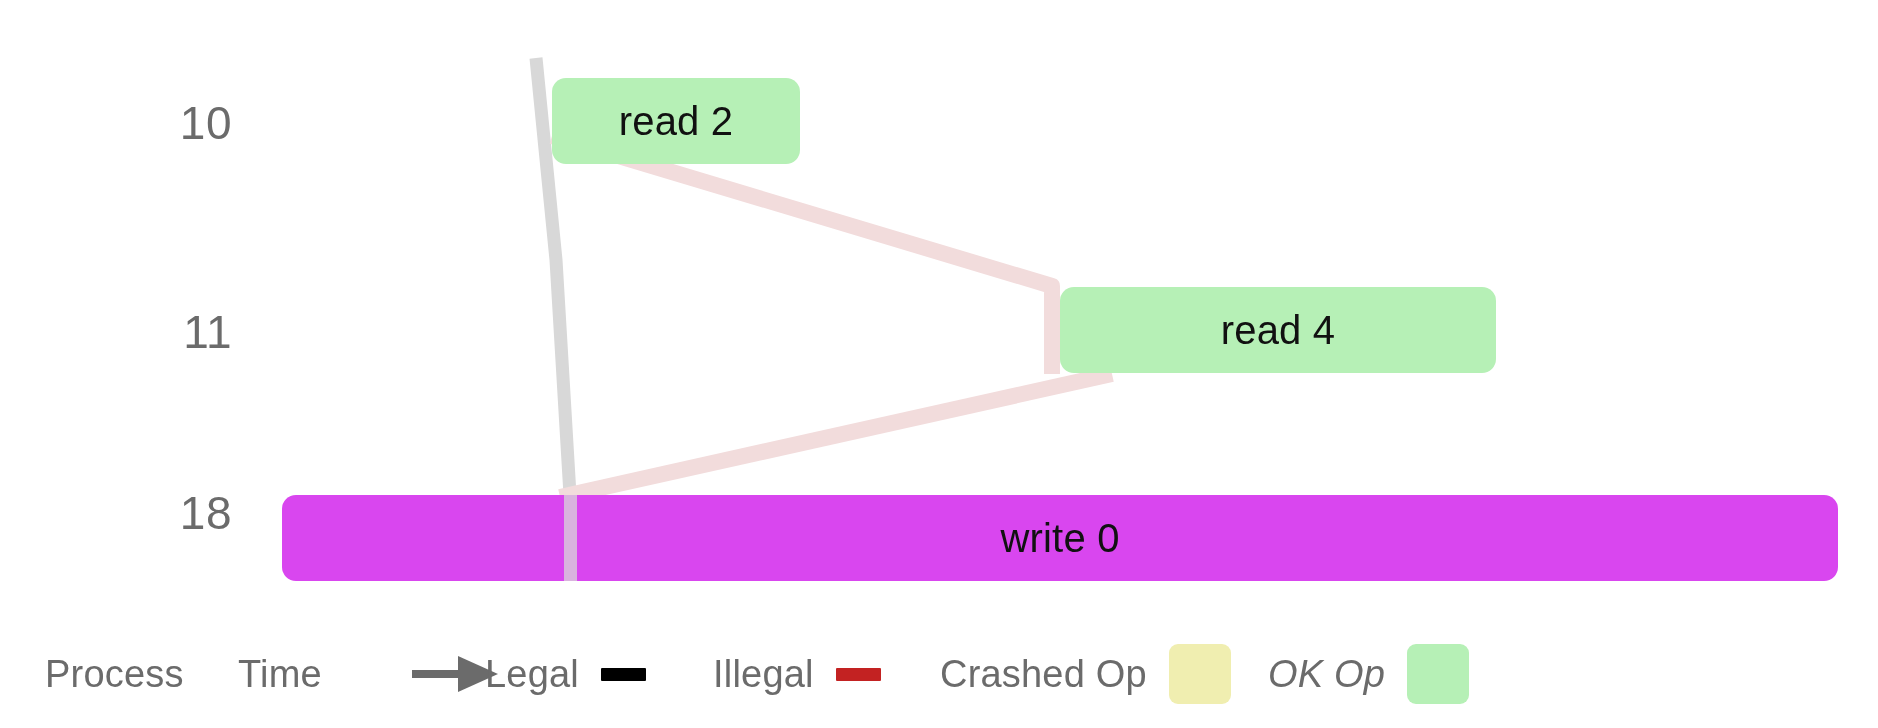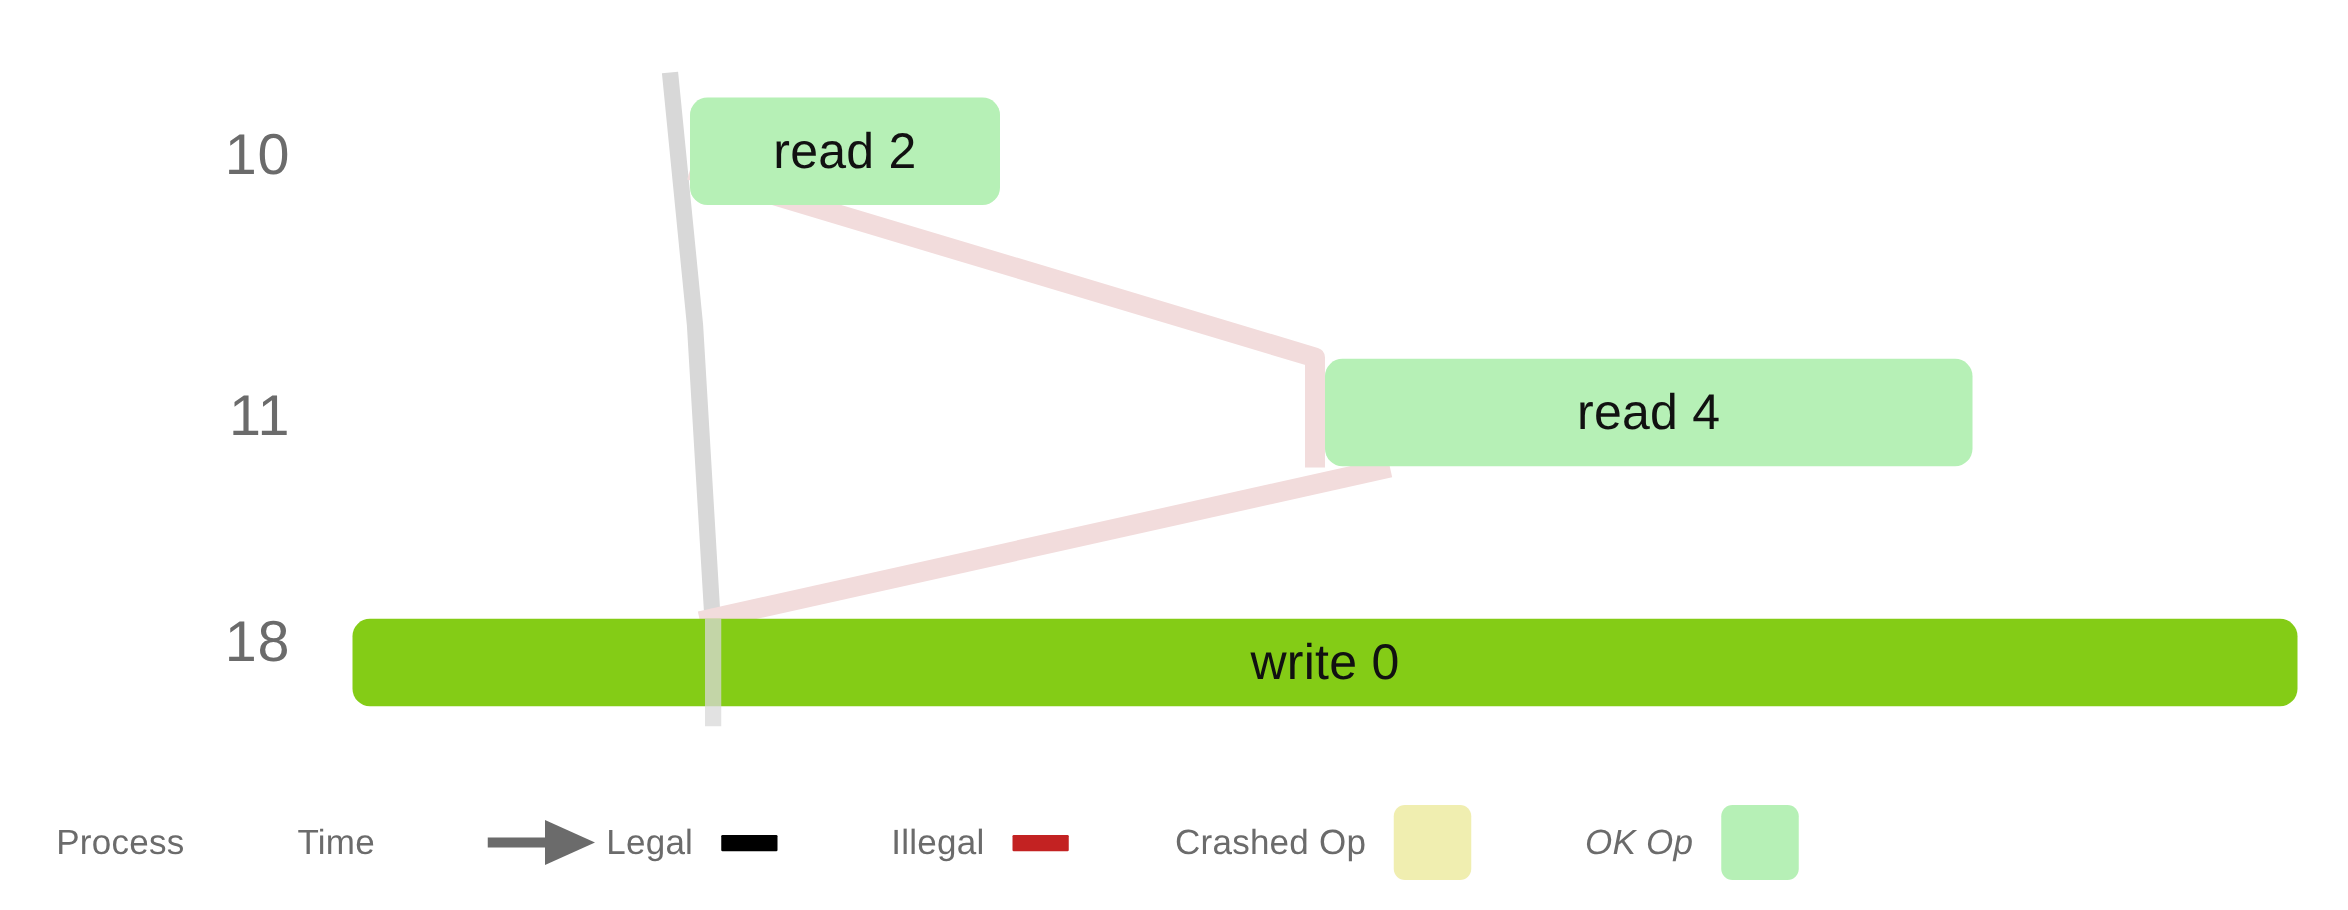--- a/index.html
+++ b/index.html
@@ -74,21 +74,21 @@
   }
   .legend-item {
     position: absolute;
     top: 0;
     height: 108px;
     display: flex;
     align-items: center;
     white-space: nowrap;
   }
   .legend-text {
-    font-size: 28px;
+    font-size: 38px;
     color: #6b6b6b;
     letter-spacing: 0.2px;
   }
   .legend-swatch {
     display: inline-block;
     border-radius: 9px;
   }
   .legend-rule {
     display: inline-block;
     height: 13px;
@@ -111,25 +111,25 @@
     </svg>
 
     <div class="row-label" style="left:52px; top:96px;">10</div>
     <div class="row-label" style="left:52px; top:305px;">11</div>
     <div class="row-label" style="left:52px; top:486px;">18</div>
 
     <div class="op-bar" id="bar-0" style="left: 552px; top: 78px; width: 248px; height: 86px; background: rgb(182, 240, 182);">
       <span class="op-label">read 2</span>
     </div>
 
-    <div class="op-bar" id="bar-1" style="left: 1060px; top: 287px; width: 518px; height: 86px; background: rgb(182, 240, 182);">
+    <div class="op-bar" id="bar-1" style="left: 1060px; top: 287px; width: 436px; height: 86px; background: rgb(182, 240, 182);">
       <span class="op-label">read 4</span>
     </div>
 
-    <div class="op-bar" id="bar-2" style="left: 282px; top: 495px; width: 1556px; height: 70px; background: #84cc16;">
+    <div class="op-bar" id="bar-2" style="left: 282px; top: 495px; width: 1556px; height: 86px; background: #d946ef;">
       <span class="op-label">write 0</span>
     </div>
 
     <div id="ticks">
         <div class="op-tick" style="position: absolute; left: 564px; top: 495px; width: 13px; height: 86px; background: rgb(216, 216, 216); opacity: 0.75;"></div>
       </div>
 
   </div>
 
   <div id="legend">

